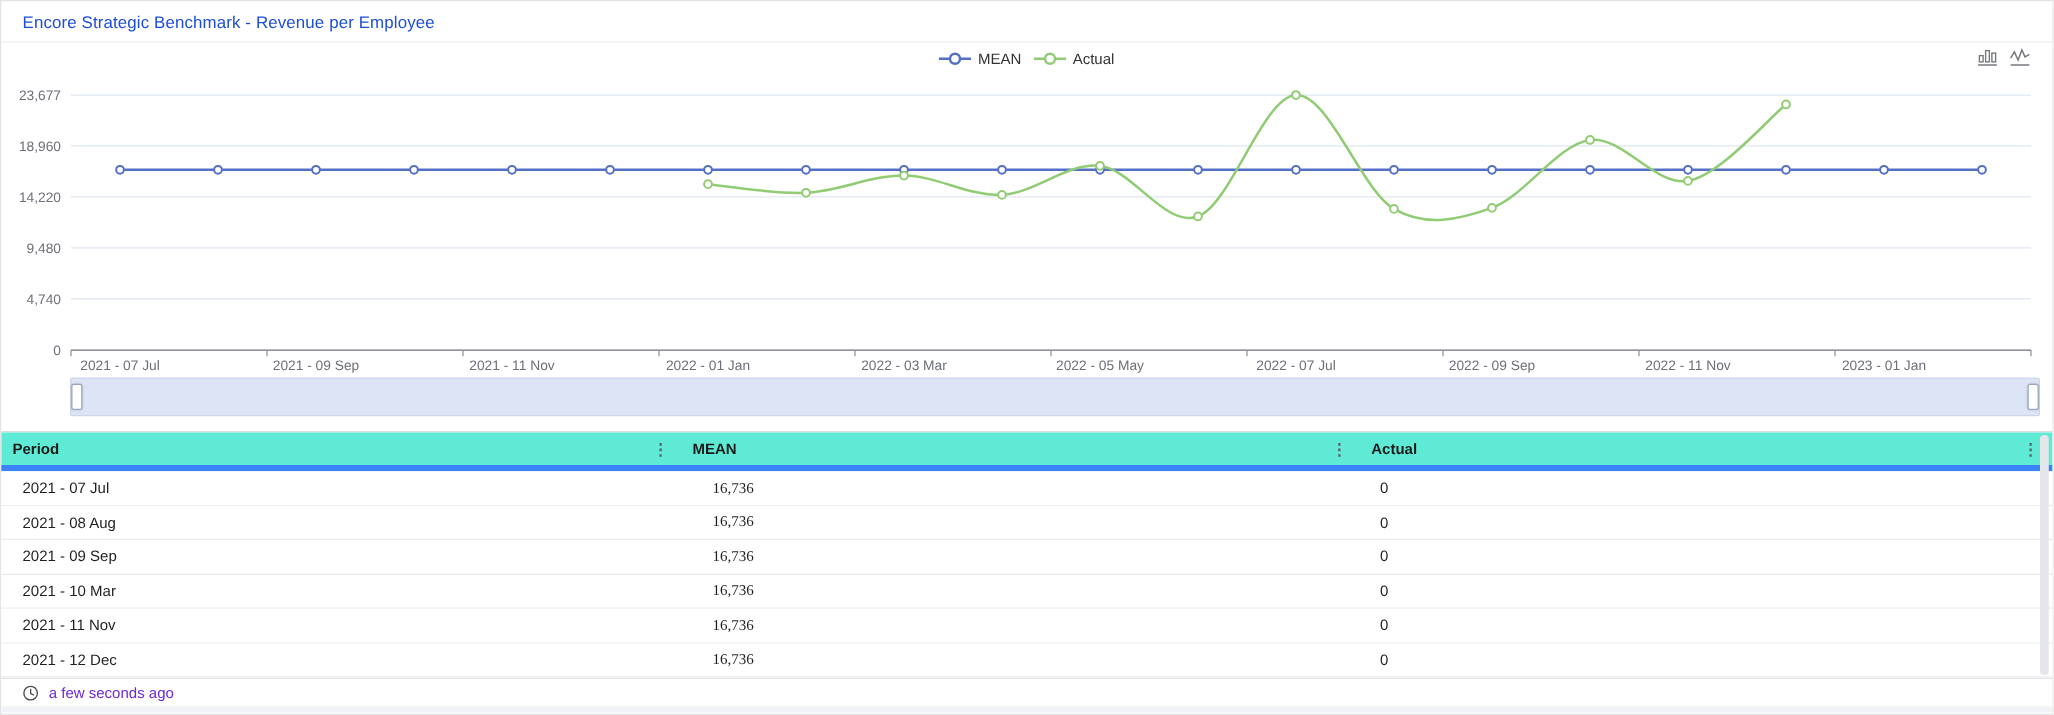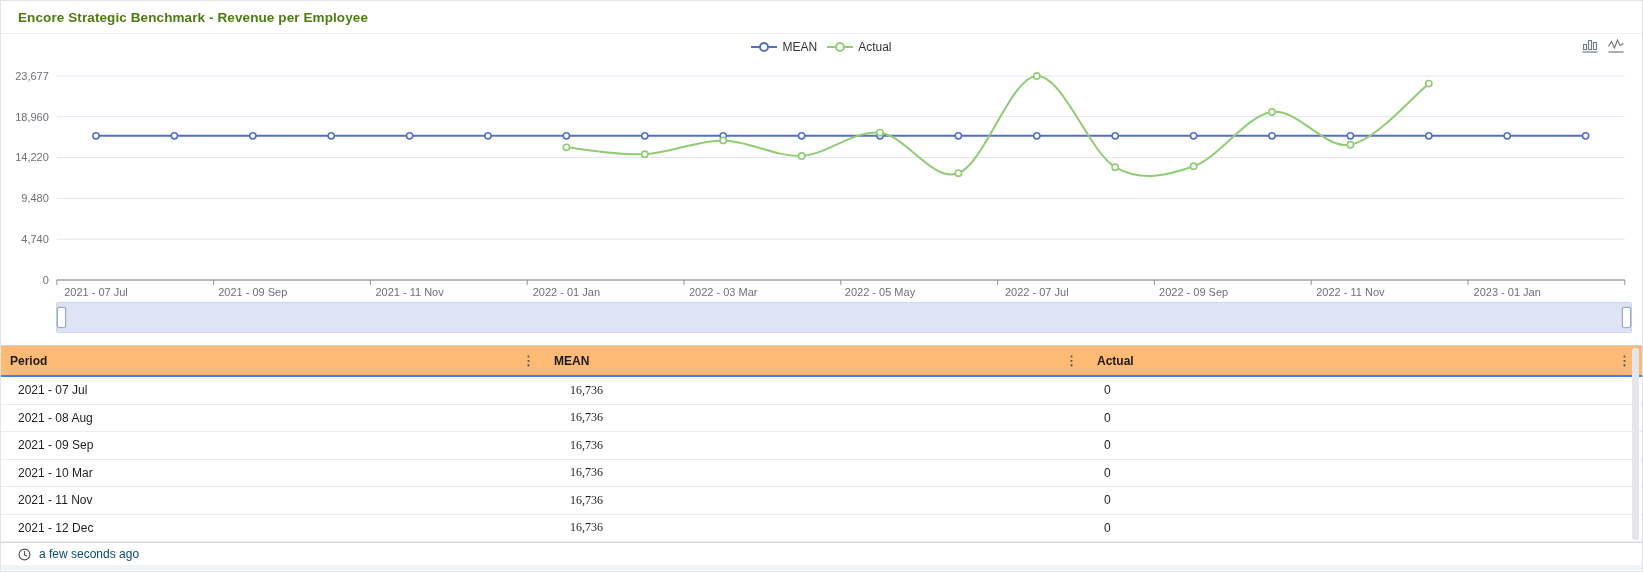--- a/index.html
+++ b/index.html
@@ -1,21 +1,21 @@
 <!DOCTYPE html>
 <html><head>
 <meta charset="utf-8">
 <style>
   * { margin:0; padding:0; box-sizing:border-box; }
   html,body { background:#fff; }
   body { width:1643px; height:572px; font-family:"Liberation Sans", sans-serif; color:#1f1f1f; }
   .page { position:relative; width:1643px; height:572px; border:1px solid #e2e3e5; background:#fff; overflow:hidden; }
 
   .title-bar { height:33px; padding:9px 0 0 17px; border-bottom:1px solid #eeeeee;
-               font-size:13.5px; font-weight:bold; color:#4d7c0f; letter-spacing:.1px; }
+               font-size:13.5px; font-weight:normal; color:#1d4ed8; letter-spacing:.1px; }
 
   .chart-section { position:relative; height:312px; border-bottom:1px solid #cfd1d4; }
 
   .legend { position:absolute; top:4px; left:0; right:0; height:18px;
             display:flex; justify-content:center; align-items:center; gap:10px; }
   .legend-item { display:flex; align-items:center; gap:5px; cursor:pointer; }
   .legend-label { font-size:12px; color:#333; }
 
   .chart-icons { position:absolute; top:2px; right:18px; display:flex; gap:9px; z-index:3; }
   .cicon { width:17px; height:17px; display:inline-flex; align-items:center; justify-content:center; cursor:pointer; }
@@ -24,36 +24,36 @@
 
   .datazoom { position:absolute; left:55px; top:268px; width:1576px; height:31px;
               background:#dde4f6; border:1px solid #ccd5ec; border-radius:2px; }
   .dz-handle { position:absolute; top:4px; width:9px; height:21px; background:#ffffff;
                border:1px solid #9aa7c2; border-radius:2px; box-shadow:0 0 2px rgba(0,0,0,.18); cursor:ew-resize; }
   .dz-left { left:0; }
   .dz-right { right:0; }
 
   .table-section { position:relative; height:196px; background:#fff; }
   .thead { display:grid; grid-template-columns:545px 543px 1fr; height:31px;
-           border-bottom:2px solid #3b82f6; align-items:center; background:#fdba74; }
+           border-bottom:5px solid #3b82f6; align-items:center; background:#5eead4; }
   .th { display:flex; align-items:center; justify-content:space-between; height:100%;
         font-size:12px; font-weight:bold; color:#1b1b1b; padding-right:9px; }
   .th-period { padding-left:9px; }
   .th-mean, .th-actual { padding-left:8px; }
   .dots { font-size:13px; color:#5f6368; cursor:pointer; padding:0 2px; line-height:1; }
   .trow { display:grid; grid-template-columns:545px 543px 1fr; height:27.5px;
           border-bottom:1px solid #eaebed; align-items:center; font-size:12px; color:#1f1f1f; background:#fff; }
   .td-period { padding-left:17px; }
   .td-mean { padding-left:24px;font-family:Liberation Serif, serif; }
   .td-actual { padding-left:15px; }
   .vscroll { position:absolute; right:3px; top:2px; bottom:2px; width:7px; }
   .vthumb { width:7px; height:100%; background:#e4e6ea; border-radius:3px; }
 
   .footer { height:23px; border-top:1px solid #d8dadc; display:flex; align-items:center;
-            gap:8px; padding-left:17px; font-size:12px; color:#0c4a6e; background:#fff; }
+            gap:8px; padding-left:17px; font-size:12px; color:#6d28d9; background:#fff; }
   .hstrip { height:5px; background:#f2f3f6; }
 </style>
 </head>
 <body>
 
 <div class="page">
 
   <div class="title-bar">Encore Strategic Benchmark - Revenue per Employee</div>
 
   <div class="chart-section">

